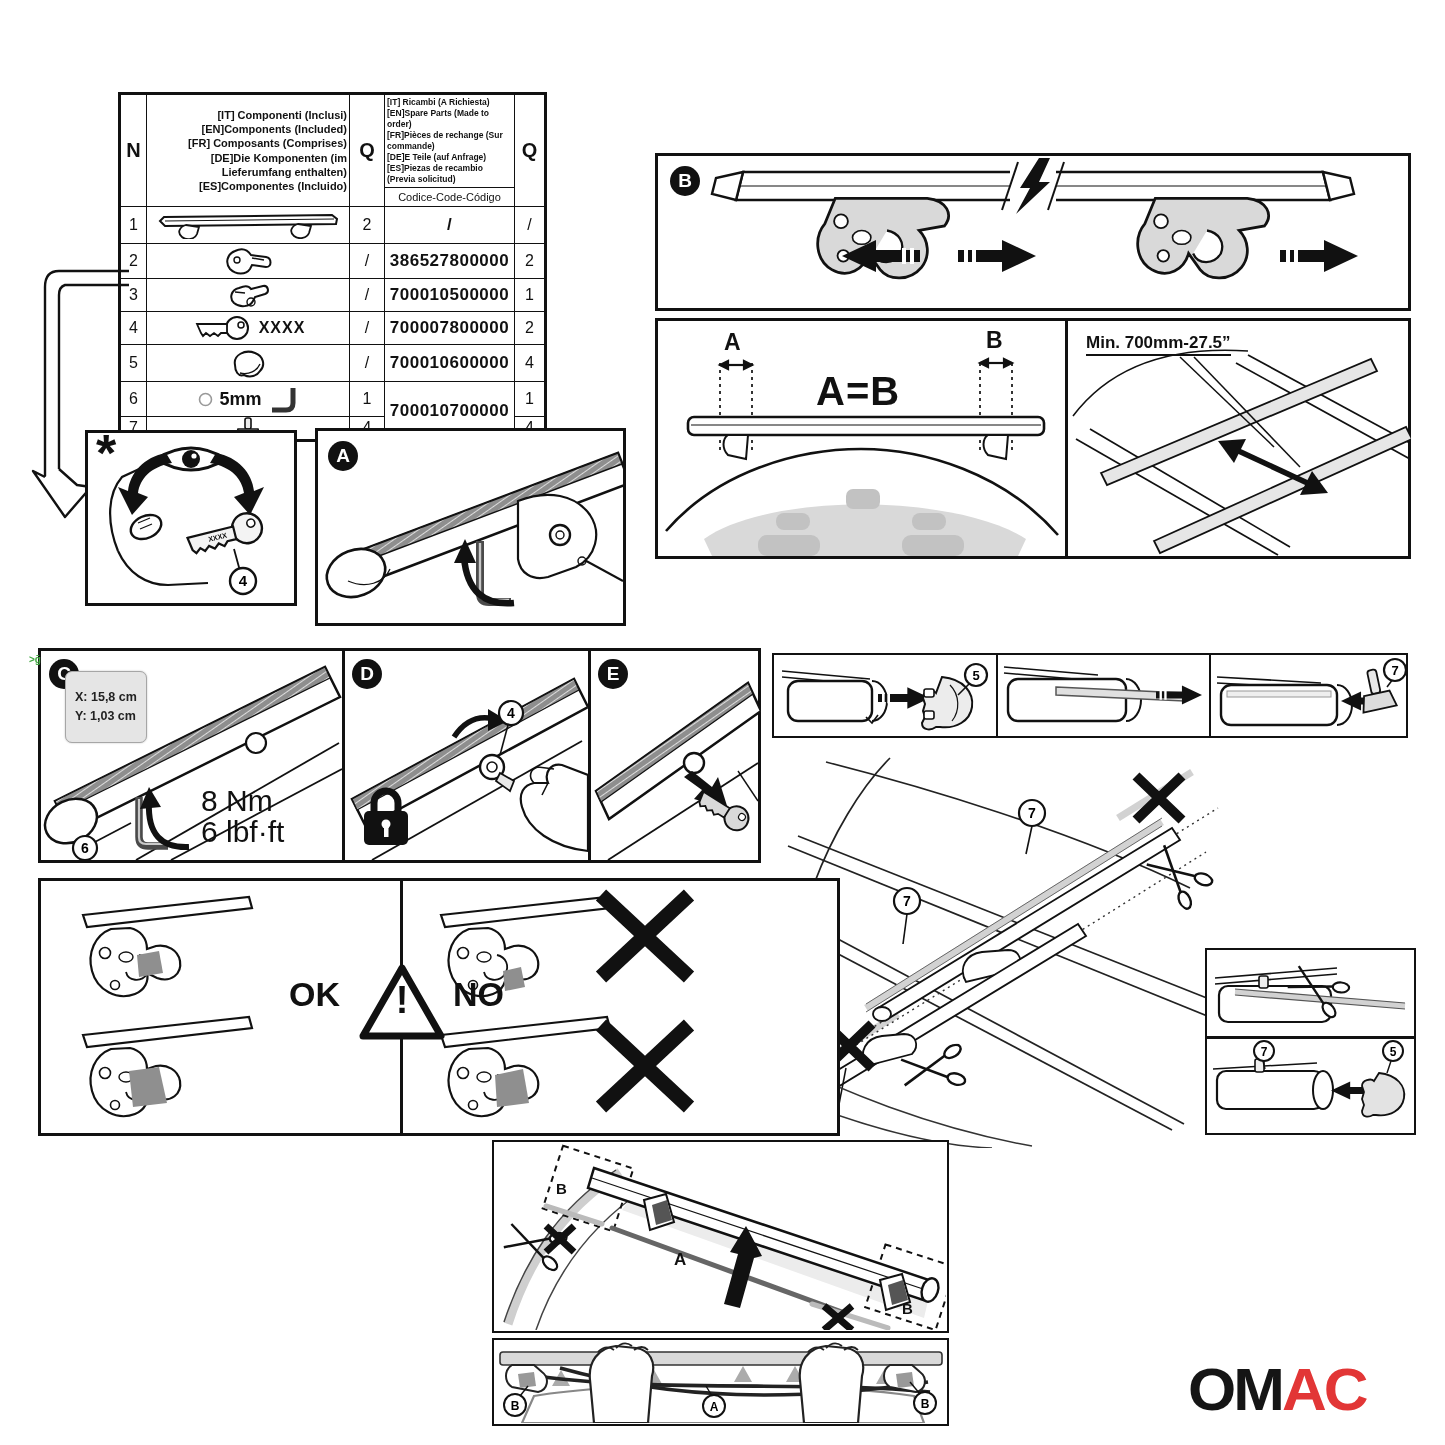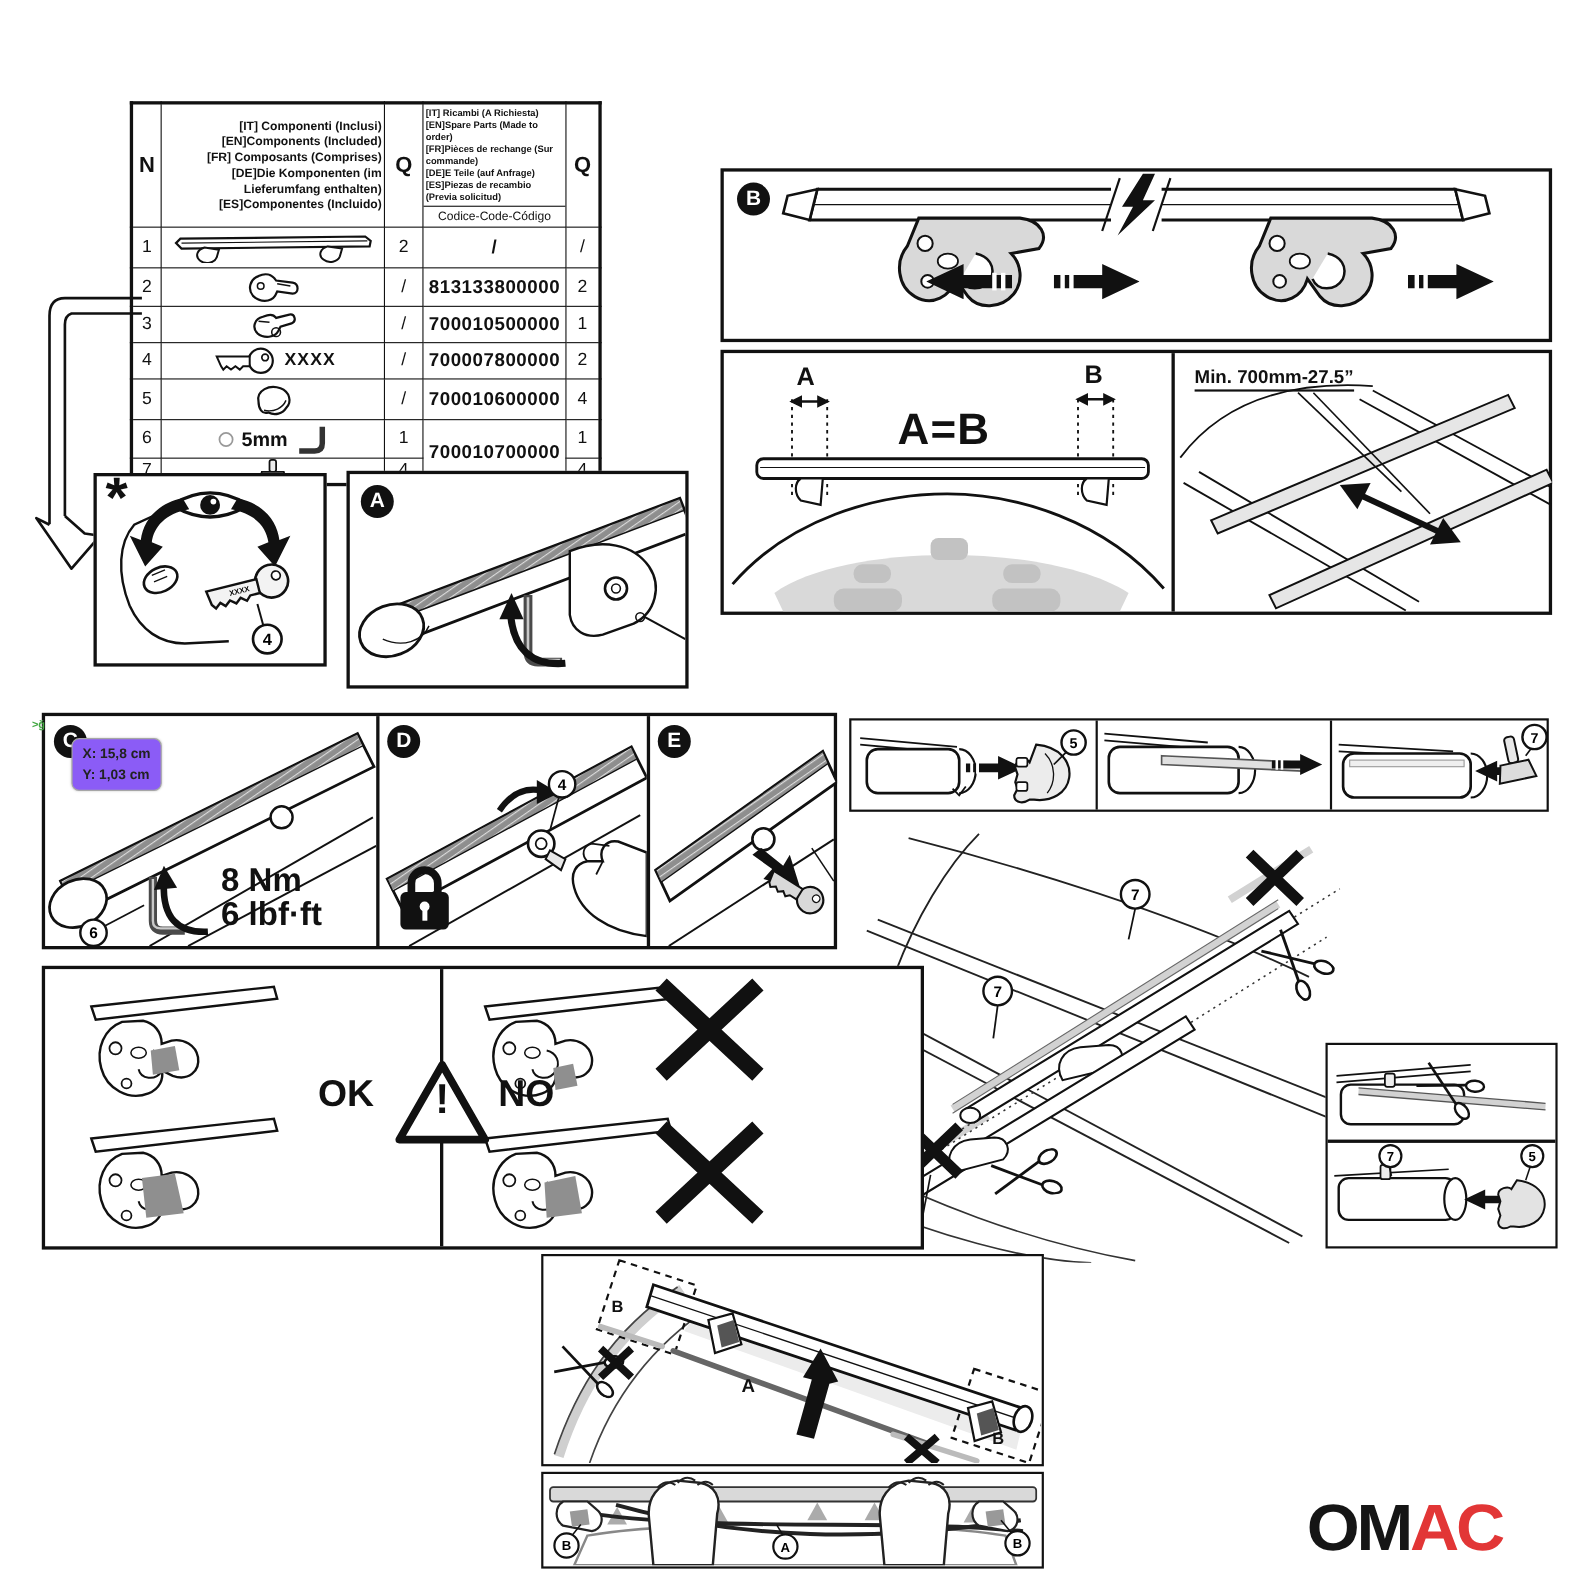--- a/index.html
+++ b/index.html
@@ -25,23 +25,23 @@
   .cell-num{font-size:16px;}
   .cell-code{font-size:17px;font-weight:bold;letter-spacing:.5px;}
   .icon-cell{display:flex;align-items:center;justify-content:center;gap:6px;}
   .key-xxxx{font-size:16px;font-weight:bold;letter-spacing:1px;}
   .mm-label{font-size:18px;font-weight:bold;}
   
   .star{position:absolute;left:8px;top:-6px;font-size:52px;font-weight:bold;line-height:1;z-index:4;}
   .dimlabel{font-size:23px;font-weight:bold;}
   .aeqb{font-size:40px;font-weight:bold;letter-spacing:1px;}
   .min-text{font-size:17px;font-weight:bold;border-bottom:2.2px solid #111;padding-bottom:1px;white-space:nowrap;}
-  .torque{font-size:30px;font-weight:bold;line-height:1.02;white-space:nowrap;}
-  .tooltip{position:absolute;background:#8b5cf6;border:1px solid #a6a6a6;border-radius:7px;
-           padding:4px 9px;font-size:12.5px;font-weight:bold;color:#222;line-height:1.5;z-index:6;box-shadow:0 0 2px rgba(0,0,0,.25);}
+  .torque{font-size:30px;font-weight:normal;line-height:1.02;white-space:nowrap;}
+  .tooltip{position:absolute;background:#e5e5e5;border:1px solid #a6a6a6;border-radius:7px;
+           padding:16px 9px;font-size:12.5px;font-weight:bold;color:#222;line-height:1.5;z-index:6;box-shadow:0 0 2px rgba(0,0,0,.25);}
   .watermark{position:absolute;font-size:10px;color:#43a843;font-weight:bold;z-index:7;}
   .okno-word{font-size:34px;font-weight:bold;}
   .bang{font-size:38px;font-weight:bold;}
   .logo{position:absolute;font-weight:bold;font-size:62px;letter-spacing:-3px;display:flex;
         transform:scaleY(.96);}
   .logo .lb{color:#151515;} .logo .lr{color:#e23636;}
 </style>
 </head>
 <body>
 
@@ -130,21 +130,21 @@
         <td>
               <div class="icon-cell">
                 <svg width="54" height="32" viewBox="0 0 54 32">
           <path d="M14,6 C6,9 4,18 9,24 C15,30 25,30 29,24 L31,20 L45,22 C51,22 51,13 45,12 L30,10 C26,4 20,3 14,6 Z" fill="#fff" stroke="#111" stroke-width="2"></path>
           <circle cx="16" cy="15" r="3" fill="none" stroke="#111" stroke-width="1.4"></circle>
           <path d="M31,13 l12,2" stroke="#111" stroke-width="1.4"></path>
         </svg>
               </div>
             </td>
         <td class="cell-num">/</td>
-        <td class="cell-code">813133800000</td>
+        <td class="cell-code">386527800000</td>
         <td class="cell-num">2</td>
       </tr>
       <tr style="height:33px">
         <td class="cell-num">3</td>
         <td>
               <div class="icon-cell">
                 <svg width="54" height="30" viewBox="0 0 54 30">
           <path d="M18,8 C10,10 8,18 13,23 C19,28 29,27 32,21 L34,17 L44,14 C49,12 47,5 42,6 L30,9 C27,5 23,6 18,8 Z" fill="#fff" stroke="#111" stroke-width="2"></path>
           <circle cx="30" cy="22" r="4" fill="none" stroke="#111" stroke-width="1.4"></circle>
           <path d="M14,12 l10,1" stroke="#111" stroke-width="1.4"></path>

